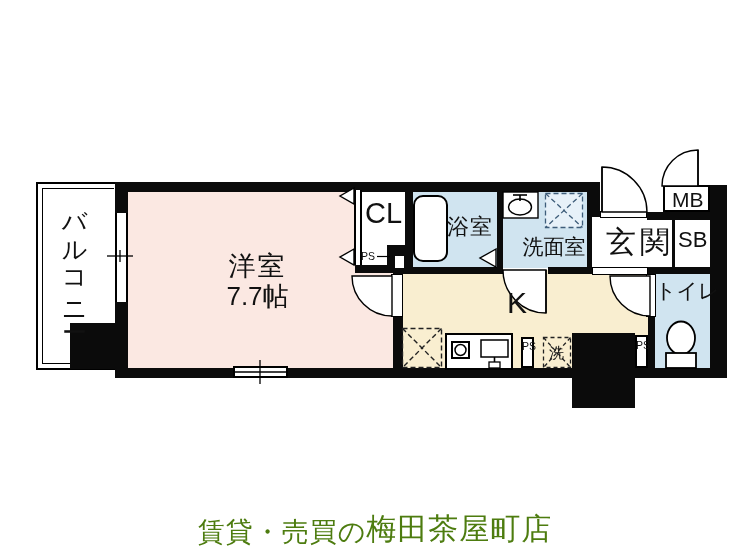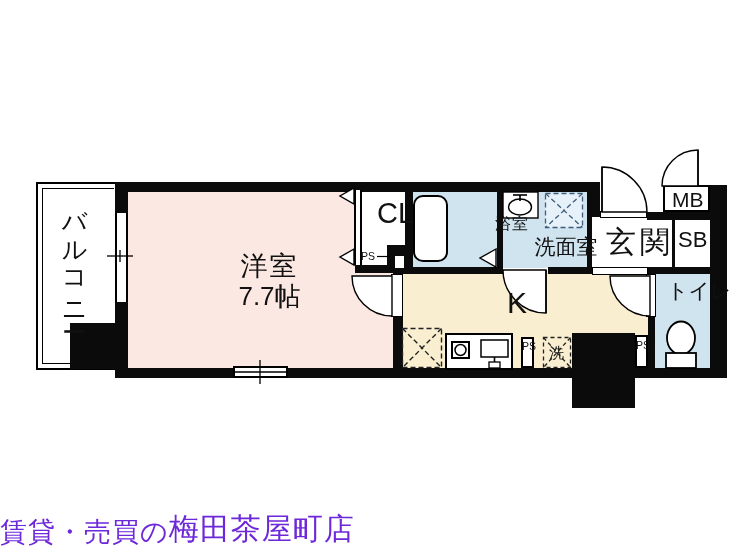--- a/index.html
+++ b/index.html
@@ -4,24 +4,24 @@
 <style>
   html,body{margin:0;padding:0;background:#fff;}
   .stage{position:relative;width:750px;height:550px;background:#fff;overflow:hidden;
          font-family:"Liberation Sans",sans-serif;}
   .abs{position:absolute;box-sizing:border-box;}
   .room{z-index:1;}
   .wall{z-index:2;background:#0b0b0b;}
   .white{z-index:3;background:#fff;}
   svg.overlay{position:absolute;left:0;top:0;z-index:4;pointer-events:none;}
   .lbl{position:absolute;z-index:5;color:#111;white-space:nowrap;line-height:1;}
-  .ctr{text-align:center;margin-left:12px;}
+  .ctr{text-align:center;}
   .psv{word-break:break-all;line-height:1.15;text-align:center;}
   .footer{position:absolute;left:0;top:504px;width:750px;height:46px;z-index:5;
-          display:flex;align-items:flex-end;color:#6d28d9;}
+          display:flex;justify-content:center;align-items:flex-end;color:#4d7c0f;}
   .f-prefix{font-size:27px;letter-spacing:1px;}
   .f-brand{font-size:37px;font-weight:700;margin:0 10px 0 5px;letter-spacing:1px;}
   .f-store{font-size:30px;font-weight:400;letter-spacing:1px;}
 </style>
 </head>
 <body>
 
 <div class="stage">
 
   <div class="abs room" style="left:36px;top:182px;width:84px;height:188px;border:2px solid #000;background:#fff;"></div>
@@ -127,21 +127,21 @@
     <line x1="546" y1="270" x2="546" y2="313" stroke="#000" stroke-width="1.5"></line>
     <line x1="602" y1="167" x2="602" y2="212" stroke="#000" stroke-width="1.5"></line>
     <line x1="698" y1="150" x2="698" y2="186" stroke="#000" stroke-width="1.5"></line>
   </svg>
 
   <div class="lbl" style="left:62px;top:193px;writing-mode:vertical-rl;font-size:25px;letter-spacing:3px;">バルコニー</div>
   <div class="lbl ctr" style="left:190px;top:253px;width:135px;font-size:27px;letter-spacing:2px;">洋室</div>
   <div class="lbl ctr" style="left:190px;top:283px;width:135px;font-size:26px;text-align:center;">7.7帖</div>
   <div class="lbl ctr" style="left:362px;top:199px;width:43px;font-size:29px;font-weight:500;">CL</div>
   <div class="lbl" style="left:361px;top:251px;font-size:10.5px;">PS</div>
-  <div class="lbl" style="left:447px;top:216px;font-size:16px;letter-spacing:1px;padding-left:48px;">浴室</div>
+  <div class="lbl" style="left:447px;top:216px;font-size:22px;letter-spacing:1px;">浴室</div>
   <div class="lbl ctr" style="left:510px;top:236px;width:88px;font-size:21px;">洗面室</div>
   <div class="lbl" style="left:606px;top:227px;font-size:30px;letter-spacing:4px;">玄関</div>
   <div class="lbl" style="left:678px;top:229px;font-size:22px;">SB</div>
   <div class="lbl" style="left:672px;top:189px;font-size:21px;">MB</div>
   <div class="lbl ctr" style="left:655px;top:280px;width:55px;font-size:21px;">トイレ</div>
   <div class="lbl" style="left:507px;top:288px;font-size:30px;font-weight:500;">K</div>
   <div class="lbl" style="left:549px;top:345px;font-size:15px;">洗</div>
   <div class="lbl psv" style="left:522px;top:340px;width:12px;font-size:10.5px;">PS</div>
   <div class="lbl psv" style="left:636px;top:339px;width:12px;font-size:10.5px;">PS</div>
 

